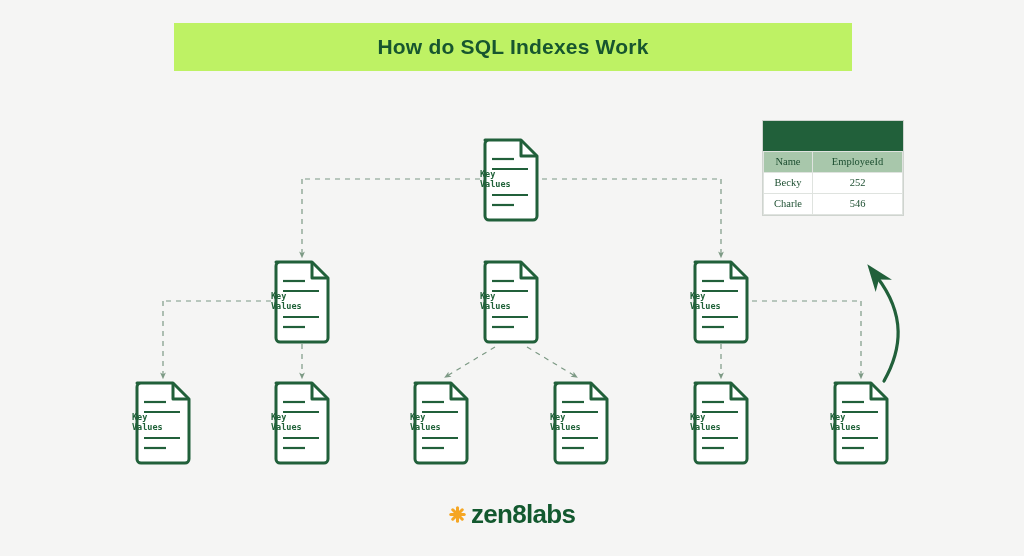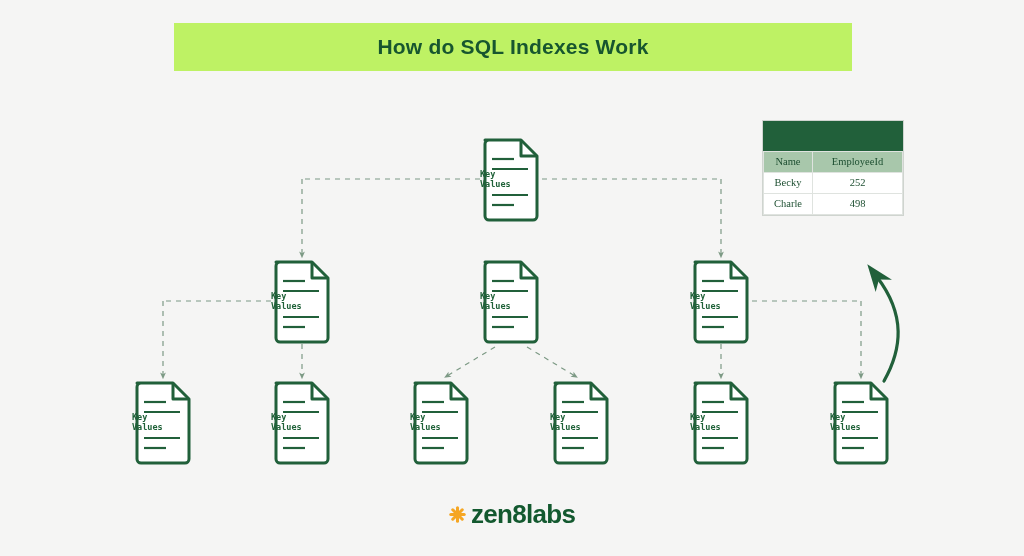--- a/index.html
+++ b/index.html
@@ -245,21 +245,21 @@
           <th>EmployeeId</th>
         </tr>
       </thead>
       <tbody>
         <tr>
           <td class="name">Becky</td>
           <td class="eid">252</td>
         </tr>
         <tr>
           <td class="name">Charle</td>
-          <td class="eid">498</td>
+          <td class="eid">546</td>
         </tr>
       </tbody>
     </table>
   </div>
 
   <div class="logo">
     <svg class="logo-mark" viewBox="0 0 24 24">
       <g fill="#f5a623">
         <rect x="10.1" y="1.6" width="3.8" height="20.8" rx="1.9"></rect>
         <rect x="1.6" y="10.1" width="20.8" height="3.8" rx="1.9"></rect>

